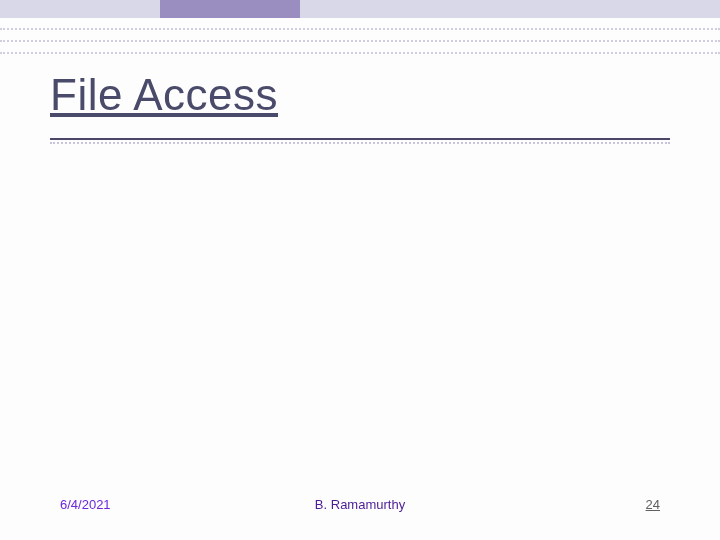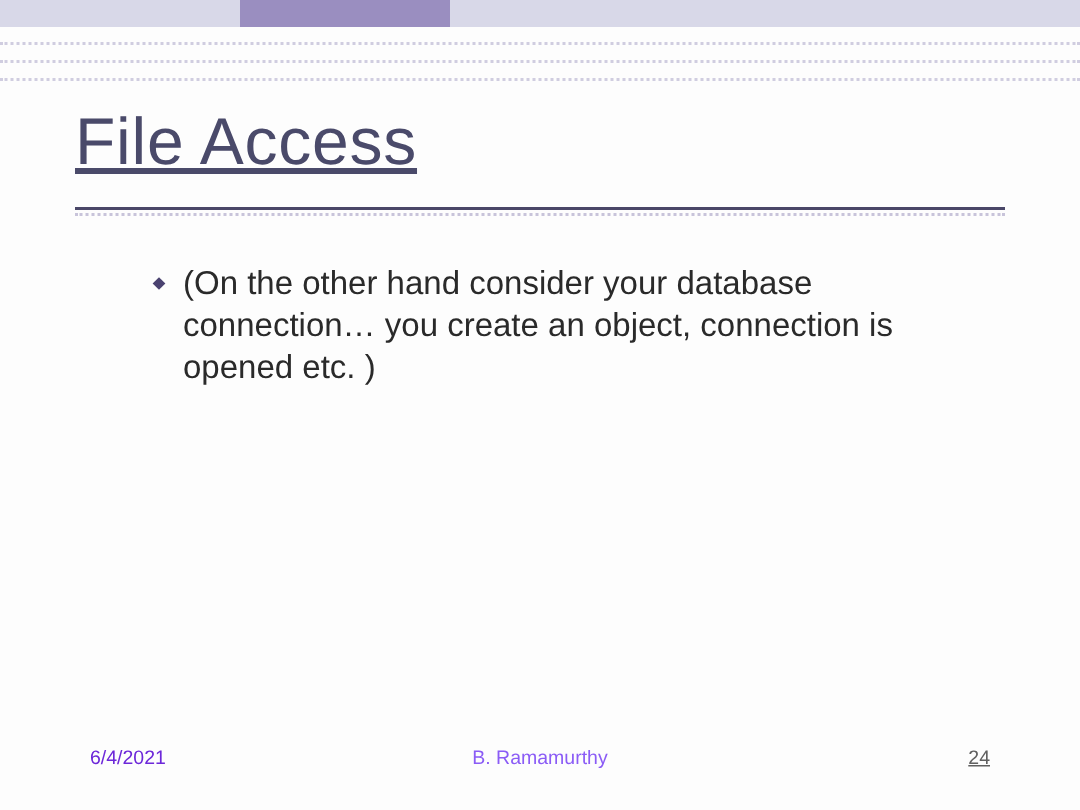--- a/index.html
+++ b/index.html
@@ -84,21 +84,21 @@
     left: 60px;
     font-size: 13px;
     color: #6d28d9;
   }
   .footer-author {
     position: absolute;
     bottom: 28px;
     left: 50%;
     transform: translateX(-50%);
     font-size: 13px;
-    color: #8b5cf6;
+    color: #4c1d95;
   }
   .footer-page {
     position: absolute;
     bottom: 28px;
     right: 60px;
     font-size: 13px;
     color: #606060;
     text-decoration: underline;
   }
 </style>
@@ -109,23 +109,17 @@
 <div class="top-accent"></div>
 <div class="dotted-line" style="top:28px"></div>
 <div class="dotted-line" style="top:40px"></div>
 <div class="dotted-line" style="top:52px"></div>
 
 <h1 class="slide-title">File Access</h1>
 <div class="title-rule"></div>
 <div class="title-dots"></div>
 
 <div class="content">
-  <div class="bullet-item">
-    <svg class="bullet-marker" viewBox="0 0 12 12">
-      <rect x="3" y="3" width="6" height="6" fill="#4a4270" transform="rotate(45 6 6)"></rect>
-    </svg>
-    <div class="bullet-text">(On the other hand consider your database connection… you create an object, connection is opened etc. )</div>
-  </div>
 </div>
 
 <div class="footer-date">6/4/2021</div>
 <div class="footer-author">B. Ramamurthy</div>
 <div class="footer-page">24</div>
 
 </body></html>

